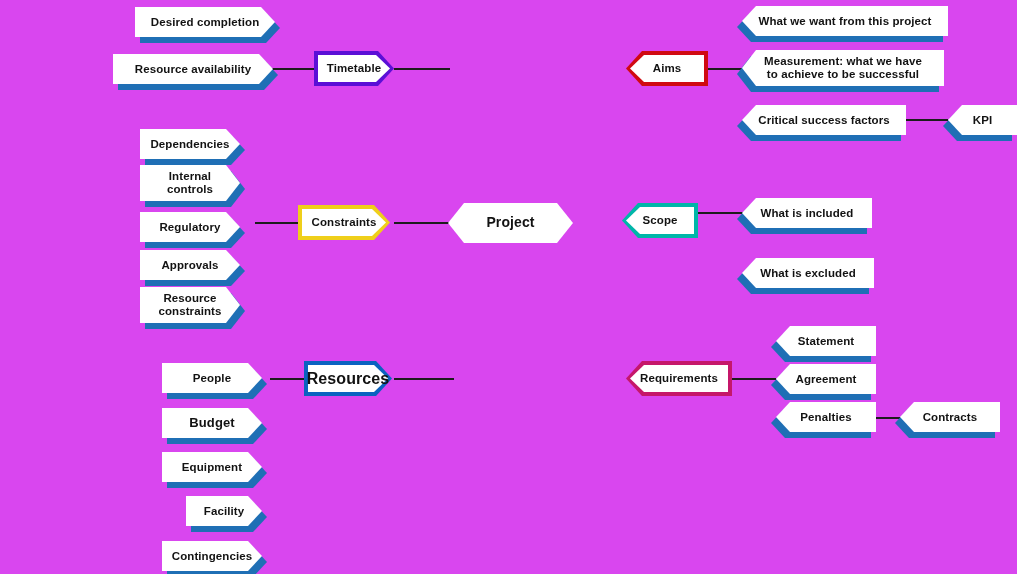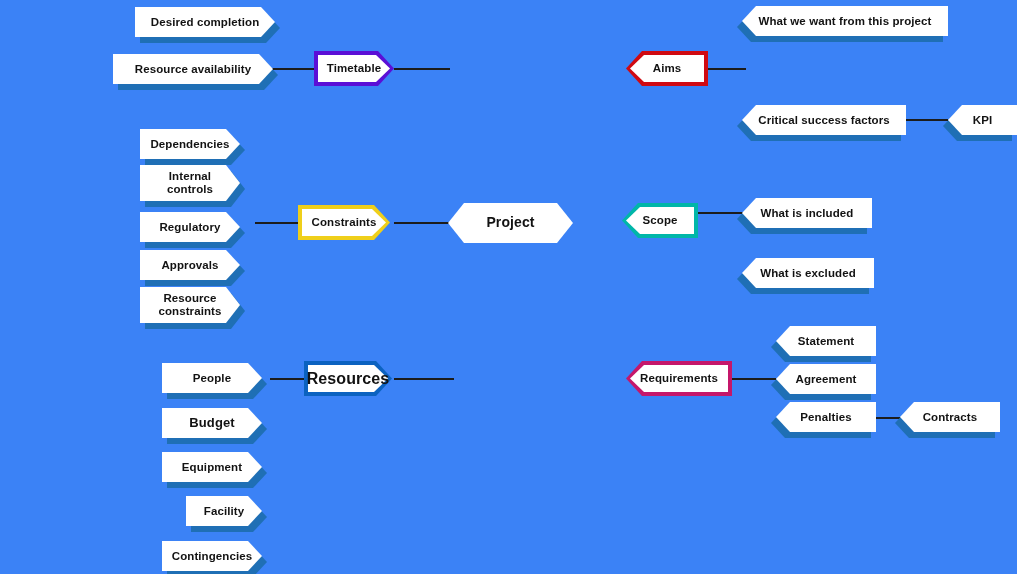--- a/index.html
+++ b/index.html
@@ -4,21 +4,21 @@
 <style>
   html, body {
     margin: 0;
     padding: 0;
     background: #000000;
   }
   #canvas {
     position: relative;
     width: 1017px;
     height: 574px;
-    background: #3b82f6;
+    background: #d946ef;
     font-family: "Liberation Sans", sans-serif;
     overflow: hidden;
   }
 
   
   .node {
     position: absolute;
     box-sizing: border-box;
     display: flex;
     align-items: center;
@@ -223,20 +223,28 @@
     <div class="body"></div>
     <span class="lbl">Requirements</span>
   </div>
 
   <div class="node dir-left" style="left:742px;top:6px;width:206px;height:30px;font-size:11.5px;">
     <div class="shadow" style="background:#1f6fb5;"></div>
     <div class="body"></div>
     <span class="lbl">What we want from this project</span>
   </div>
 
+  <div class="node dir-left" style="left:742px;top:50px;width:202px;height:36px;font-size:11.5px;">
+    <div class="shadow" style="background:#1f6fb5;"></div>
+    <div class="body"></div>
+    <span class="lbl">
+      <span>Measurement: what we have</span><br>
+      <span>to achieve to be successful</span>
+    </span>
+  </div>
 
   <div class="node dir-left" style="left:742px;top:105px;width:164px;height:30px;font-size:11.5px;">
     <div class="shadow" style="background:#1f6fb5;"></div>
     <div class="body"></div>
     <span class="lbl">Critical success factors</span>
   </div>
 
   <div class="node dir-left" style="left:948px;top:105px;width:69px;height:30px;font-size:11.5px;">
     <div class="shadow" style="background:#1f6fb5;"></div>
     <div class="body"></div>

